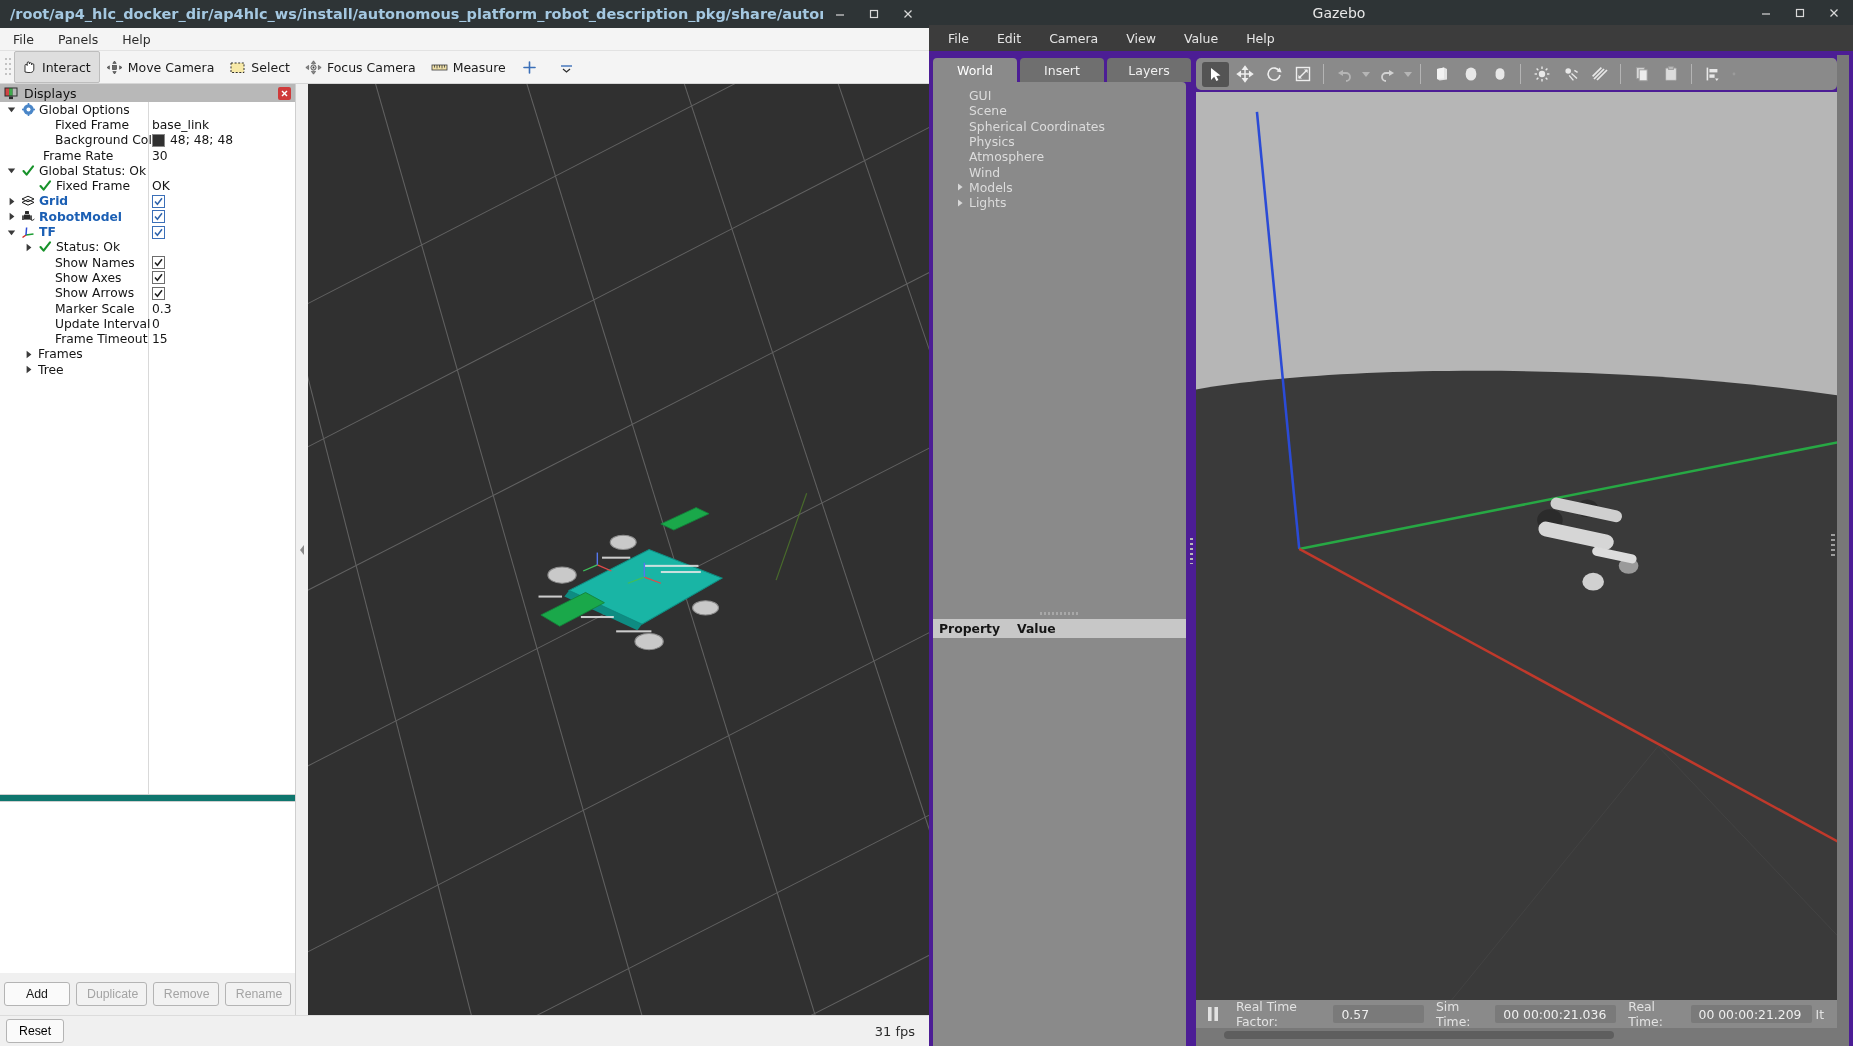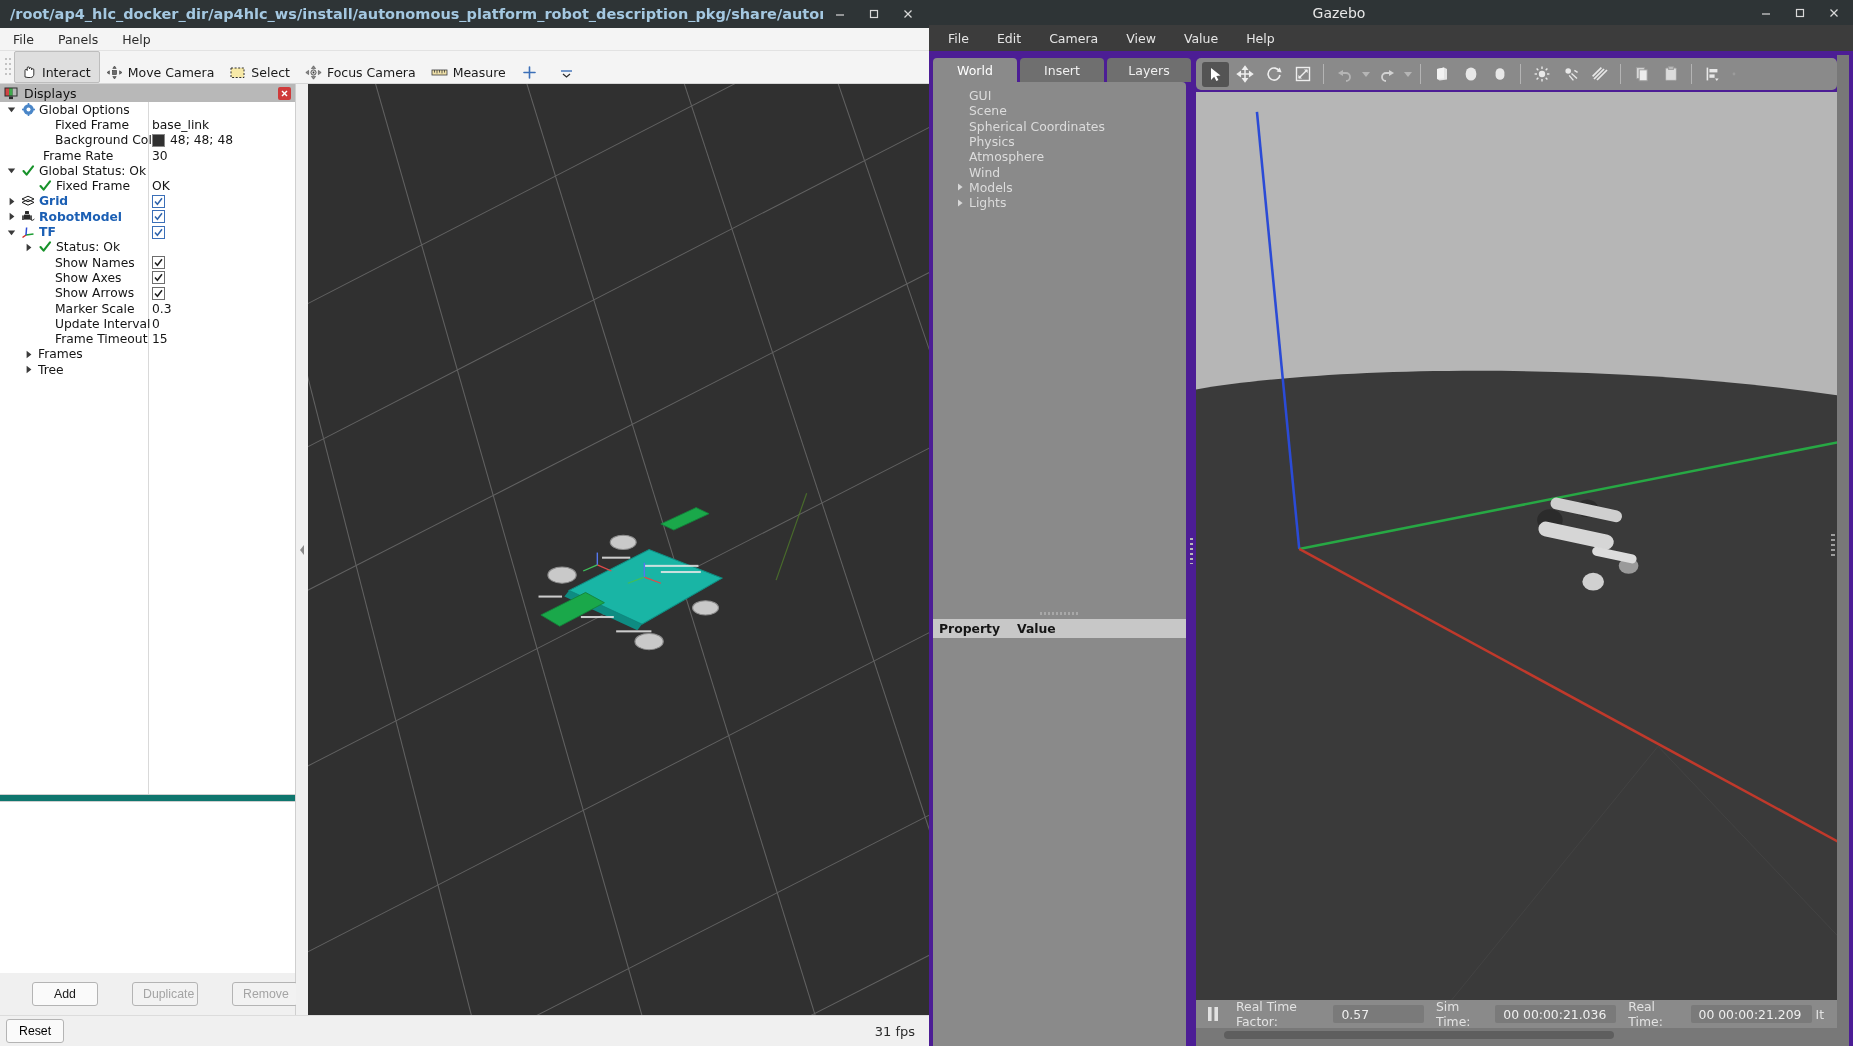--- a/index.html
+++ b/index.html
@@ -20,21 +20,21 @@
   .win-btn{width:34px;height:26px;display:flex;align-items:center;justify-content:center;color:#d8d8d8;font-size:14px;}
   .win-btn svg{display:block;}
 
   .rviz-menubar{height:22px;background:#f4f4f4;border-bottom:1px solid #e2e2e2;display:flex;align-items:center;padding-left:10px;gap:18px;flex:0 0 auto;}
   .menu-item{font-size:12.5px;color:#2b2b2b;padding:2px 3px;}
 
   .rviz-toolbar{height:32px;background:#f4f4f4;border-bottom:1px solid #d6d6d6;display:flex;align-items:center;gap:0;padding-left:4px;flex:0 0 auto;}
   .tb-grip{width:8px;height:22px;background:
      radial-gradient(circle at 2px 3px,#bdbdbd 1px,transparent 1.2px) 0 0/4px 5px;
      opacity:.9;margin-right:2px;}
-  .tb-btn{height:26px;display:flex;align-items:flex-end;gap:5px;padding:2px 8px 2px 5px;font-size:12.5px;color:#1a1a1a;border:1px solid transparent;border-radius:2px;white-space:nowrap;}
+  .tb-btn{height:26px;display:flex;align-items:center;gap:5px;padding:2px 8px 2px 5px;font-size:12.5px;color:#1a1a1a;border:1px solid transparent;border-radius:2px;white-space:nowrap;}
   .tb-btn.active{background:#dedede;border:1px solid #bdbdbd;}
   .tb-ico{width:17px;height:15px;display:inline-block;flex:0 0 auto;}
 
   .rviz-body{flex:1 1 auto;display:flex;min-height:0;}
 
   
   .dock{width:295px;flex:0 0 auto;display:flex;flex-direction:column;background:#0f766e;border-right:1px solid #cfcfcf;}
   .dock-head{height:18px;background:#b8b8b8;display:flex;align-items:center;padding:0 4px;gap:6px;}
   .dock-head .t{font-size:12.5px;color:#101010;flex:1;}
   .dock-close{width:13px;height:13px;border-radius:2px;background:#cf3a3a;display:flex;align-items:center;justify-content:center;}
@@ -50,21 +50,21 @@
   .ti{width:14px;height:13px;flex:0 0 auto;display:flex;align-items:center;justify-content:center;}
   .lbl{white-space:nowrap;}
   .lbl.blue{color:#1b5fb4;font-weight:bold;}
   .cb{width:11px;height:11px;border:1px solid #6d6d6d;background:#fff;display:inline-flex;align-items:center;justify-content:center;}
   .cb.blue{border-color:#3b6fb8;}
   .cb svg{display:block}
   .swatch{width:11px;height:11px;background:#303030;border:1px solid #888;display:inline-block;}
 
   .dock-bottom{flex:1 1 auto;background:#fff;border-top:1px solid #cfcfcf;margin-top:6px;}
   .dock-btns{height:34px;display:flex;align-items:center;gap:6px;padding:4px 4px;flex:0 0 auto;background:#f0f0f0;}
-  .pbtn{height:24px;min-width:66px;padding:0 10px;font-size:12.3px;background:#fafafa;border:1px solid #b4b4b4;border-radius:3px;color:#1a1a1a;margin-left:28px;}
+  .pbtn{height:24px;min-width:66px;padding:0 10px;font-size:12.3px;background:#fafafa;border:1px solid #b4b4b4;border-radius:3px;color:#1a1a1a;}
   .pbtn.dis{color:#a4a4a4;background:#f2f2f2;}
 
   .vsplit{width:12px;flex:0 0 auto;background:#f0f0f0;display:flex;align-items:center;justify-content:center;}
   .vsplit svg{display:block}
 
   .render{flex:1 1 auto;position:relative;background:#f0f0f0;padding:0;display:flex;align-items:stretch;}
   .canvas{position:relative;flex:1 1 auto;background:#303030;overflow:hidden;margin:0;}
 
   .rviz-status{height:30px;flex:0 0 auto;background:#f0f0f0;display:flex;align-items:center;justify-content:space-between;padding:0 14px 0 6px;border-top:1px solid #dcdcdc;}
   .reset-btn{height:24px;padding:0 12px;font-size:12.3px;background:#fafafa;border:1px solid #b4b4b4;border-radius:3px;}

